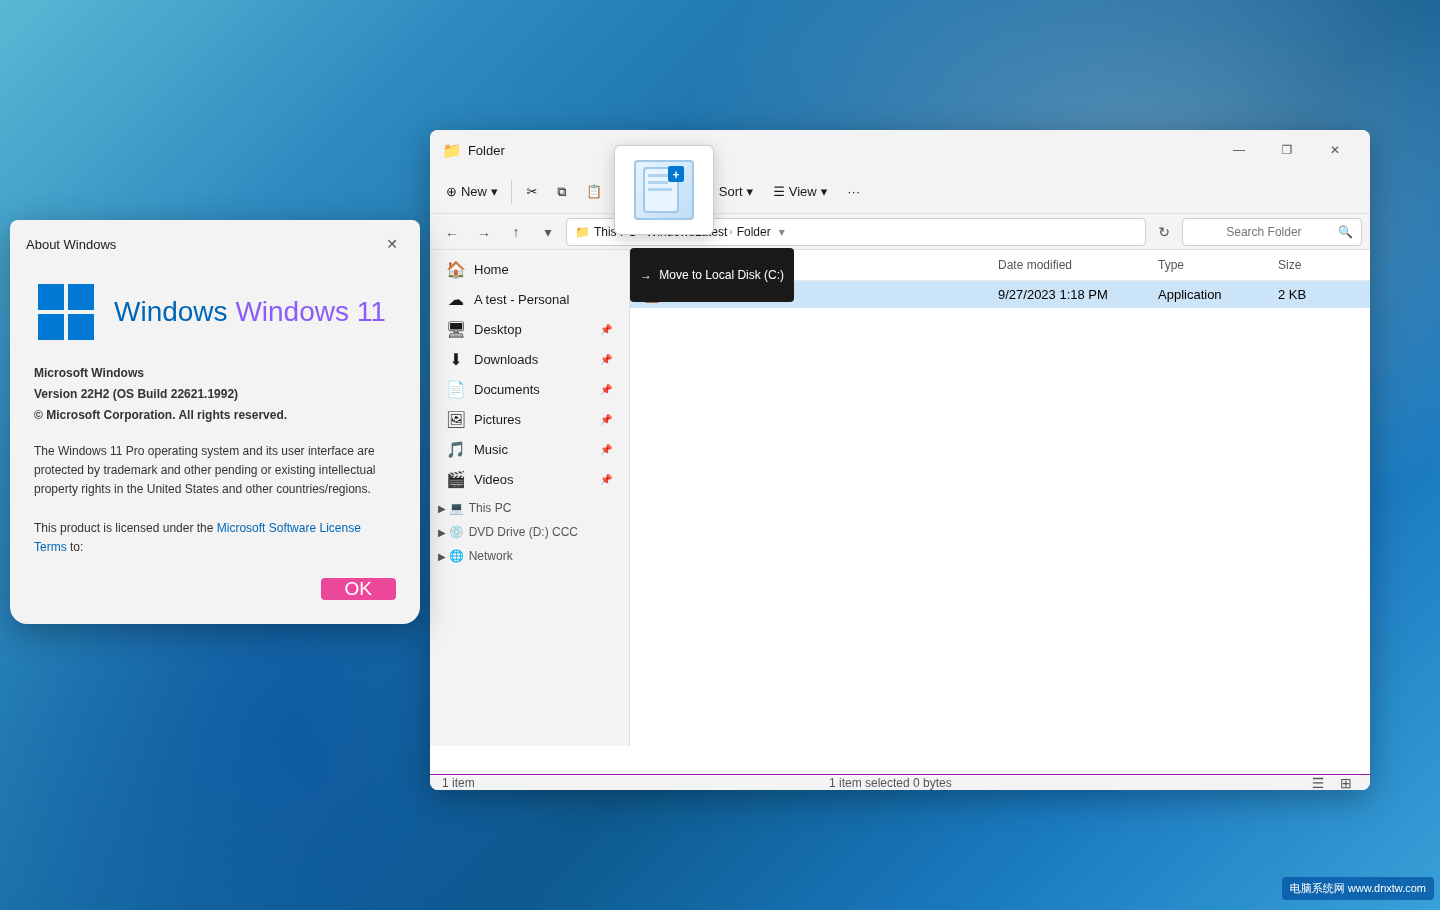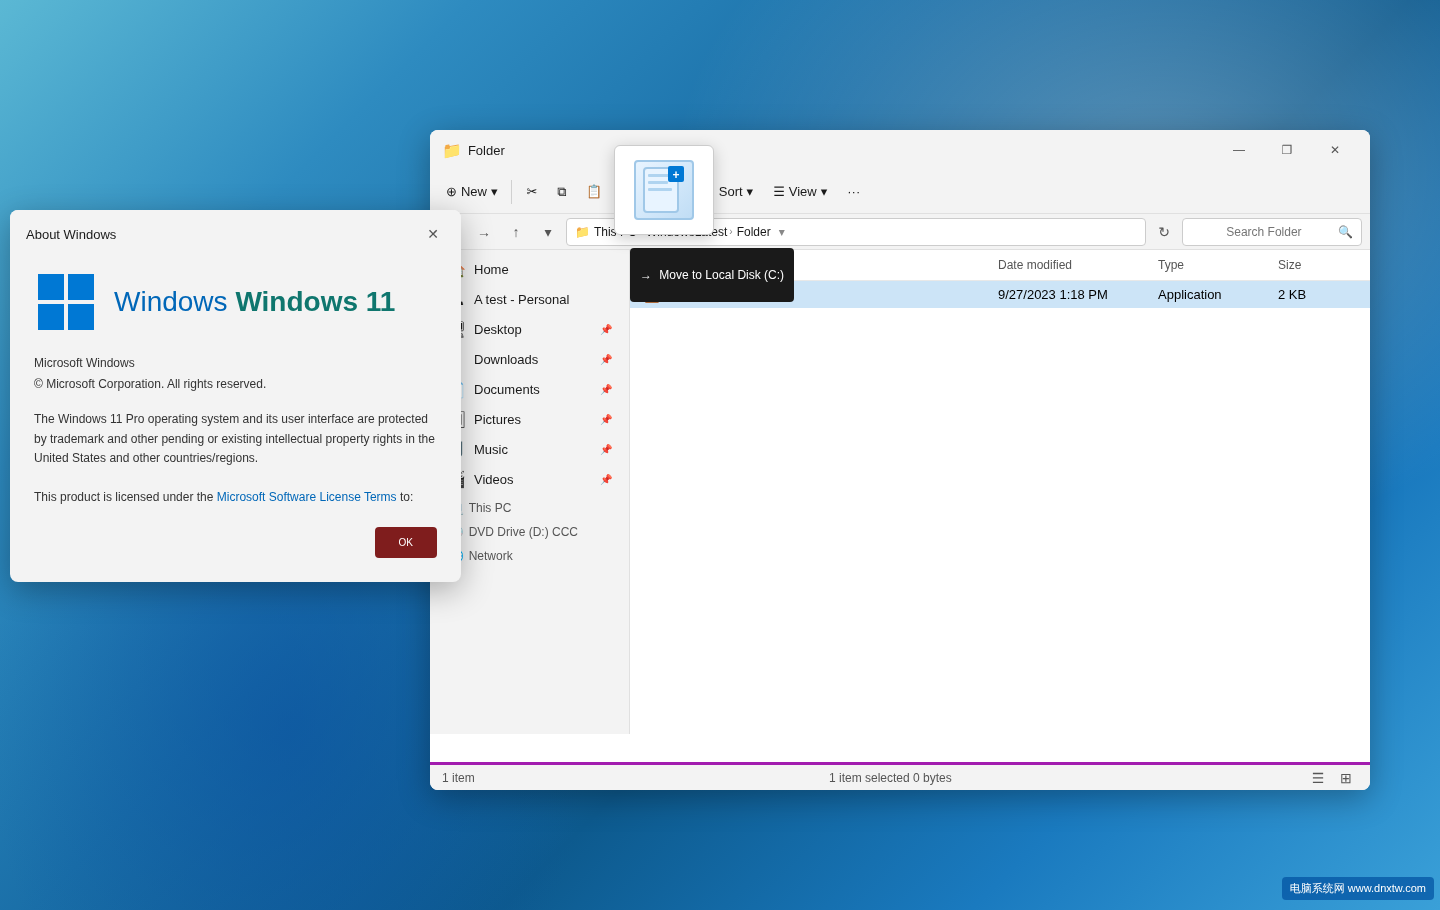--- a/index.html
+++ b/index.html
@@ -32,24 +32,24 @@
       font-size: 11px;
       padding: 4px 8px;
       border-radius: 4px;
       z-index: 1000;
     }
 
     
     .about-dialog {
       position: absolute;
       left: 10px;
-      top: 210px;
-      width: 451px;
+      top: 220px;
+      width: 410px;
       background: #f3f3f3;
-      border-radius: 8px;
+      border-radius: 17px;
       box-shadow: 0 8px 32px rgba(0,0,0,0.3);
       z-index: 200;
     }
     .about-title-bar {
       display: flex;
       align-items: center;
       justify-content: space-between;
       padding: 12px 16px 8px;
       background: #f3f3f3;
       border-radius: 8px 8px 0 0;
@@ -82,40 +82,40 @@
     .win11-logo {
       width: 64px;
       height: 64px;
     }
     .about-info {
       font-size: 12px;
       color: #333;
       line-height: 1.6;
       margin-bottom: 16px;
     }
-    .about-info p { margin-bottom: 2px; }
+    .about-info p { margin-bottom: 2px; font-weight: bold; }
     .about-license {
       font-size: 12px;
       color: #333;
       line-height: 1.6;
       margin-bottom: 20px;
     }
     .about-license a { color: #0067b8; text-decoration: none; }
     .about-ok-area {
       display: flex;
       justify-content: flex-end;
       padding-bottom: 4px;
     }
     .about-ok-btn {
-      padding: 10px 24px;
-      background: #7f1d1d;
+      padding: 0 24px;
+      background: #ec4899;
       color: white;
       border: none;
       border-radius: 4px;
-      font-size: 10px;
+      font-size: 19px;
       cursor: pointer;
     }
 
     
     .explorer-window {
       position: absolute;
       left: 430px;
       top: 130px;
       width: 940px;
       height: 660px;
@@ -318,24 +318,24 @@
     }
     .file-type-icon { font-size: 16px; }
 
     
     .explorer-statusbar {
       display: flex;
       align-items: center;
       justify-content: space-between;
       padding: 4px 12px;
       background: #f3f3f3;
-      border-top: 3px solid #a21caf;
+      border-top: 1px solid #a21caf;
       font-size: 12px;
       color: #555;
-      height: 28px;
+      height: 16px;
       flex-shrink: 0;
       margin-top: 28px;
     }
     .statusbar-right {
       display: flex;
       gap: 4px;
     }
     .view-btn {
       width: 24px;
       height: 20px;
@@ -412,25 +412,26 @@
   <div class="about-body">
     <div class="about-logo-area">
 
       <svg class="win11-logo" viewBox="0 0 64 64" xmlns="http://www.w3.org/2000/svg">
         <rect x="4" y="4" width="26" height="26" fill="#0078d4"></rect>
         <rect x="34" y="4" width="26" height="26" fill="#0078d4"></rect>
         <rect x="4" y="34" width="26" height="26" fill="#0078d4"></rect>
         <rect x="34" y="34" width="26" height="26" fill="#0078d4"></rect>
       </svg>
       <div>
-        <span style="font-size:28px; font-weight:300; color:#0067b8;">Windows </span><span style="font-size:28px; font-weight:700; color:#0f766e;">Windows 11</span>
+        <span style="font-size:28px; font-weight:300; color:#0067b8;">Windows </span><span style="font-size:28px; font-weight:400; color:#8b5cf6;">Windows 11</span>
       </div>
     </div>
     <div class="about-info">
       <p>Microsoft Windows</p>
+      <p>Version 22H2 (OS Build 22621.1992)</p>
       <p>© Microsoft Corporation. All rights reserved.</p>
     </div>
     <div class="about-license">
       <p>The Windows 11 Pro operating system and its user interface are protected by trademark and other pending or existing intellectual property rights in the United States and other countries/regions.</p>
     </div>
     <div class="about-license">
       <span>This product is licensed under the </span><a href="#">Microsoft Software License Terms</a><span> to:</span>
     </div>
     <div class="about-ok-area">
       <button class="about-ok-btn">OK</button>

